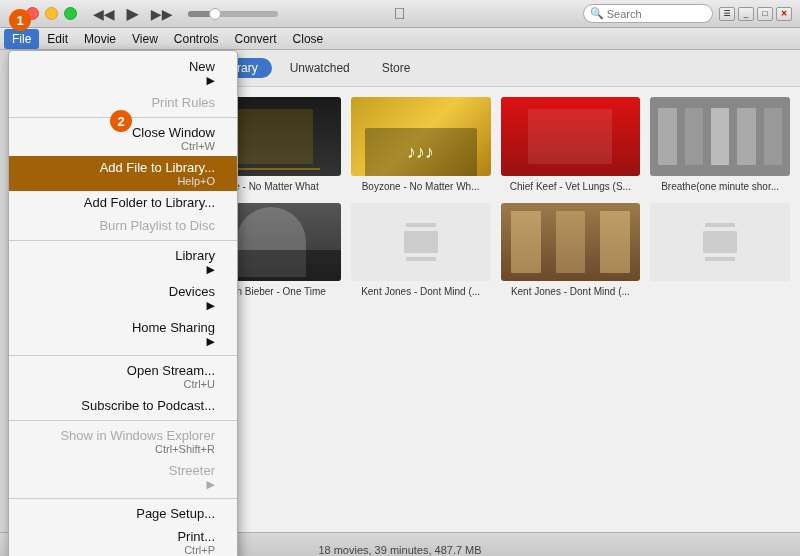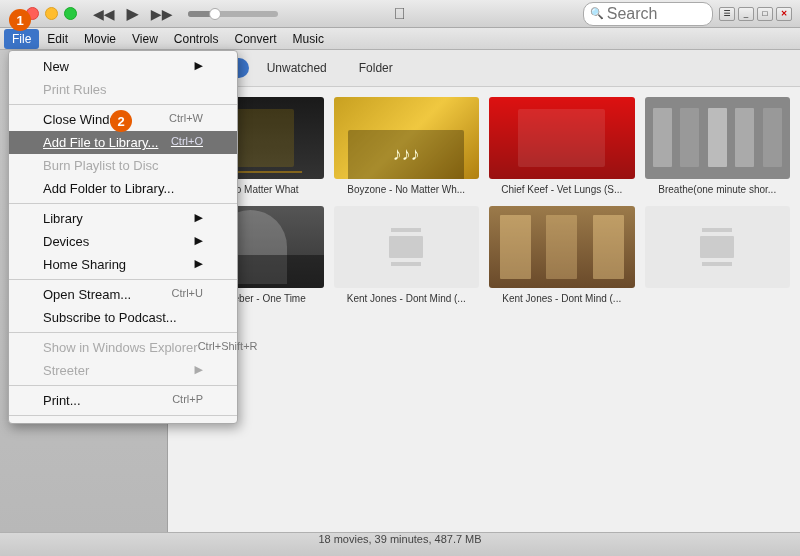--- a/index.html
+++ b/index.html
@@ -53,21 +53,21 @@
     .search-box {
       margin-left: auto;
       display: flex; align-items: center;
       background: white;
       border: 1px solid #aaa;
       border-radius: 10px;
       padding: 2px 6px;
       width: 130px;
     }
     .search-box input {
-      border: none; outline: none; font-size: 16px;
+      border: none; outline: none; font-size: 11px;
       background: transparent; width: 100%;
     }
     .search-icon { color: #888; font-size: 11px; margin-right: 3px; }
 
     .window-btns { display: flex; gap: 3px; margin-left: 6px; }
     .win-btn {
       width: 16px; height: 14px;
       background: linear-gradient(to bottom, #f0f0f0, #d8d8d8);
       border: 1px solid #999;
       border-radius: 2px;
@@ -94,20 +94,21 @@
     }
     .menu-item.active {
       background: #3b74c8;
       color: white;
     }
 
     
     .main-layout {
       display: flex;
       height: calc(556px - 28px - 22px - 24px);
+      padding-left: 23px;
     }
 
     
     .sidebar {
       width: 168px;
       background: linear-gradient(to bottom, #c8c8c8, #b8b8b8);
       border-right: 1px solid #a0a0a0;
       overflow-y: auto;
       overflow-x: hidden;
       padding: 6px 0;
@@ -176,21 +177,21 @@
       font-size: 10px; color: #333;
       text-align: center;
       line-height: 1.3;
     }
     
     .status-bar {
       height: 24px;
       background: linear-gradient(to bottom, #d8d8d8, #c8c8c8);
       border-top: 1px solid #b0b0b0;
       display: flex;
-      align-items: flex-start;
+      align-items: flex-end;
       justify-content: center;
       font-size: 11px;
       color: #444;
     }
 
     
     .dropdown-overlay {
       position: absolute;
       top: 50px;
       left: 0;
@@ -206,28 +207,29 @@
       background: #f5f5f5;
       border: 1px solid #aaa;
       border-radius: 4px;
       box-shadow: 2px 4px 12px rgba(0,0,0,0.35);
       width: 230px;
       padding: 4px 0;
       pointer-events: all;
       font-size: 13px;
     }
     .menu-row {
-      display: flex; align-items: flex-start;
-      padding: 4px 34px;
+      display: flex; align-items: flex-end;
+      padding: 4px 22px;
       color: #111;
       justify-content: space-between;
       cursor: pointer;
       white-space: nowrap;
-    }
-    .menu-row.highlighted { background: #737373; color: white; text-decoration: underline; }
+      flex-direction: column;
+    }
+    .menu-row.highlighted { background: #a16207; color: white; }
     .menu-row.dimmed { color: #aaa; cursor: default; }
     .menu-divider { height: 1px; background: #ccc; margin: 3px 0; }
     .menu-shortcut { font-size: 11px; color: #777; }
     .menu-row.highlighted .menu-shortcut { color: #dde; }
     .menu-arrow { font-size: 11px; }
 
     
     .step-circle {
       width: 22px; height: 22px; border-radius: 50%;
       background: #e85c00;
@@ -280,21 +282,21 @@
   </div>
 </div>
 
 <div class="menu-bar">
   <div class="menu-item active">File</div>
   <div class="menu-item">Edit</div>
   <div class="menu-item">Movie</div>
   <div class="menu-item">View</div>
   <div class="menu-item">Controls</div>
   <div class="menu-item">Convert</div>
-  <div class="menu-item">Music</div>
+  <div class="menu-item">Close</div>
 </div>
 
 <div class="main-layout">
 
   <div class="sidebar">
     <div class="sidebar-item">
       <span class="sidebar-icon">▤</span>
       <span>Downloaded</span>
     </div>
     <div class="sidebar-item">
@@ -332,21 +334,21 @@
     <div class="sidebar-item">
       <span class="sidebar-icon">▤</span>
       <span>Payal 1</span>
     </div>
   </div>
 
   <div class="content-area">
     <div class="content-tabs">
       <button class="tab-btn active">Library</button>
       <button class="tab-btn">Unwatched</button>
-      <button class="tab-btn">Folder</button>
+      <button class="tab-btn">Store</button>
     </div>
     <div class="grid-area">
 
       <div class="video-thumb">
         <div class="thumb-img">
           <div style="width:100%;height:100%;background:linear-gradient(to bottom,#1a1a1a,#333); display:flex;align-items:center;justify-content:center; position:relative; overflow:hidden;">
             <div style="width:60%;height:70%;background:rgba(255,200,0,0.15);border-radius:2px;"></div>
             <div style="position:absolute;bottom:6px;left:50%;transform:translateX(-50%);width:70%;height:2px;background:rgba(255,180,0,0.4);"></div>
           </div>
         </div>
@@ -455,27 +457,27 @@
     <div class="menu-row dimmed">
       <span>Print Rules</span>
     </div>
     <div class="menu-divider"></div>
     <div class="menu-row">
       <span>Close Window</span>
       <span class="menu-shortcut">Ctrl+W</span>
     </div>
     <div class="menu-row highlighted">
       <span>Add File to Library...</span>
-      <span class="menu-shortcut" style="color:#dde;">Ctrl+O</span>
+      <span class="menu-shortcut" style="color:#dde;">Help+O</span>
+    </div>
+    <div class="menu-row">
+      <span>Add Folder to Library...</span>
     </div>
     <div class="menu-row dimmed">
       <span>Burn Playlist to Disc</span>
-    </div>
-    <div class="menu-row">
-      <span>Add Folder to Library...</span>
     </div>
     <div class="menu-divider"></div>
     <div class="menu-row">
       <span>Library</span>
       <span class="menu-arrow">▶</span>
     </div>
     <div class="menu-row">
       <span>Devices</span>
       <span class="menu-arrow">▶</span>
     </div>
@@ -495,18 +497,21 @@
     <div class="menu-row dimmed">
       <span>Show in Windows Explorer</span>
       <span class="menu-shortcut">Ctrl+Shift+R</span>
     </div>
     <div class="menu-row dimmed">
       <span>Streeter</span>
       <span class="menu-arrow">▶</span>
     </div>
     <div class="menu-divider"></div>
     <div class="menu-row">
+      <span>Page Setup...</span>
+    </div>
+    <div class="menu-row">
       <span>Print...</span>
       <span class="menu-shortcut">Ctrl+P</span>
     </div>
     <div class="menu-divider"></div>
   </div>
 </div>
 
 </body></html>

